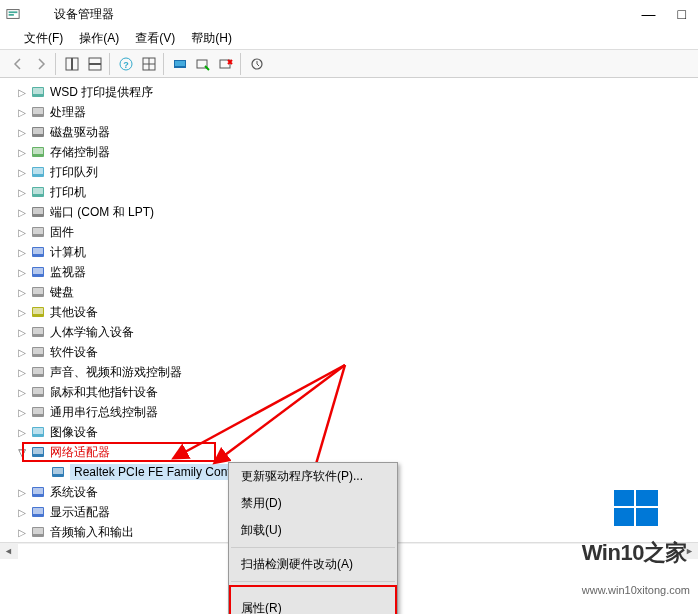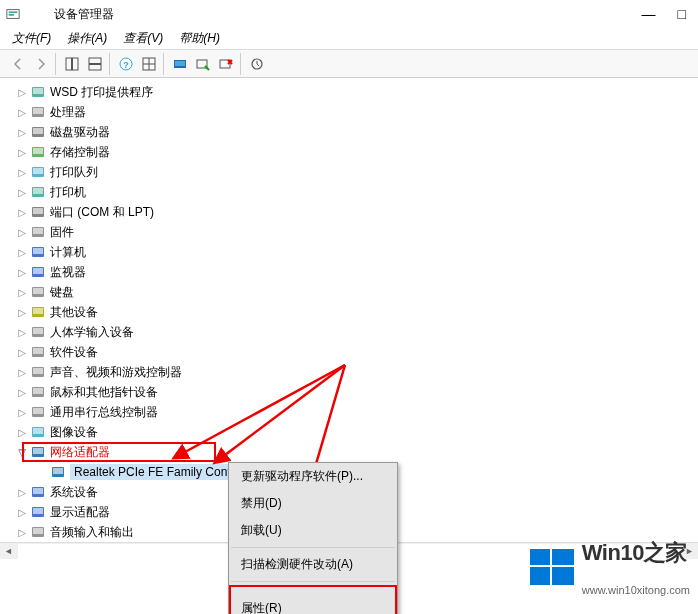--- a/index.html
+++ b/index.html
@@ -6,21 +6,21 @@
 body { background: #fff; width: 698px; height: 614px; overflow: hidden; position: relative; }
 
 
 .titlebar { height: 28px; display: flex; align-items: center; padding: 0 6px; font-size: 12px; gap: 28px; }
 .titlebar .app-icon { width: 14px; height: 14px; margin-right: 6px; display: inline-flex; }
 .title-text { flex: 1; }
 .win-controls { display: flex; gap: 22px; margin-right: 6px; }
 .win-controls span { font-size: 14px; color: #000; cursor: default; font-family: Arial; }
 
 
-.menubar { height: 22px; display: flex; align-items: center; padding: 0 4px; font-size: 12px; border-bottom: 1px solid #ddd; font-style: italic; }
+.menubar { height: 22px; display: flex; align-items: center; padding: 0 16px; font-size: 12px; border-bottom: 1px solid #ddd; }
 .menubar .menu-item { padding: 2px 8px; cursor: default; }
 
 
 .toolbar { height: 28px; display: flex; align-items: center; padding: 2px 4px; gap: 2px; border-bottom: 1px solid #d0d0d0; background: #f8f8f8; }
 .tool-group { display: flex; align-items: center; gap: 3px; padding: 0 4px; border-right: 1px solid #ccc; height: 22px; }
 .tool-group:last-child { border-right: none; }
 .tool-btn { width: 20px; height: 20px; display: flex; align-items: center; justify-content: center; }
 
 
 .tree { padding: 4px 2px; font-size: 12px; height: 460px; overflow: hidden; }
@@ -45,21 +45,21 @@
 
 
 .arrow-svg { position: absolute; top: 0; left: 0; width: 698px; height: 614px; pointer-events: none; z-index: 5; }
 
 
 .hscroll { position: absolute; left: 0; right: 0; bottom: 55px; height: 17px; background: #f0f0f0; border-top: 1px solid #ddd; display:flex; align-items:center; }
 .hscroll .sbtn { width:17px; height:17px; display:flex; align-items:center; justify-content:center; font-size:9px; color:#666; }
 .hscroll .thumb { flex:1; height:15px; margin:1px; background:#fff; }
 
 
-.watermark { position: absolute; right: 8px; bottom: 18px; display: flex; align-items: center; gap: 6px; z-index: 3; }
+.watermark { position: absolute; right: 8px; bottom: 18px; display: flex; align-items: center; gap: 6px; z-index: 3; flex-direction: column; }
 .watermark .wlogo { width: 48px; height: 48px; }
 .watermark .wtext { display: flex; flex-direction: column; }
 .watermark .wmain { font-size: 22px; font-weight: 600; color: #333; letter-spacing: -0.5px; }
 .watermark .wsub { font-size: 11px; color: #666; margin-top: 16px; }
 </style>
 </head>
 <body>
 
 <div class="titlebar">
   <span class="app-icon">

